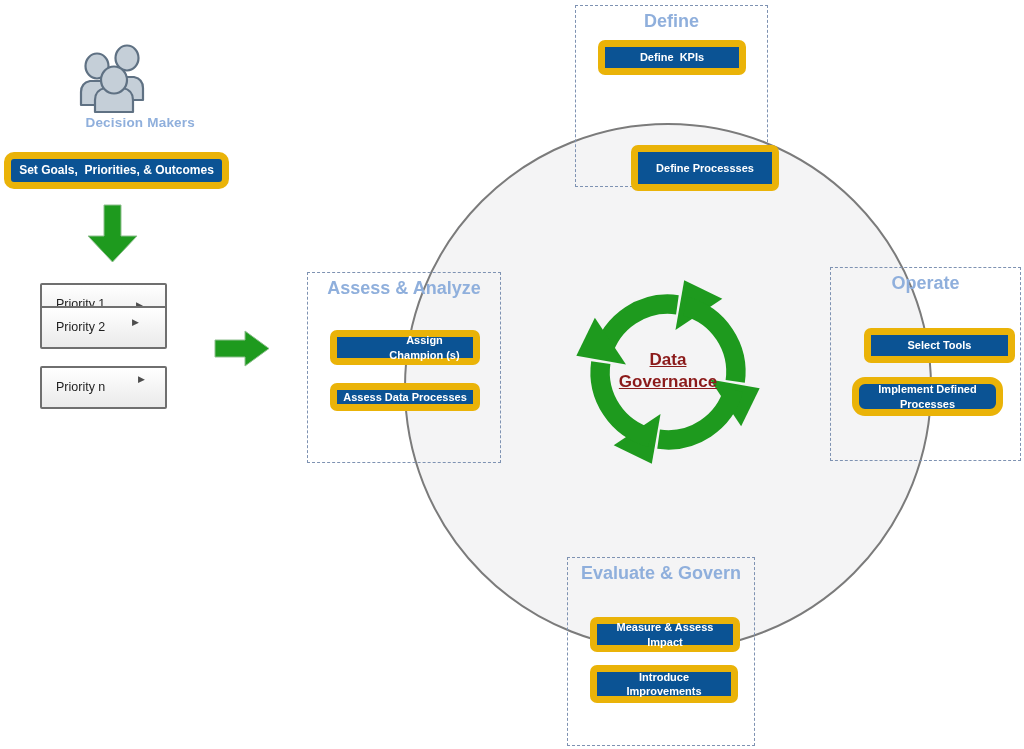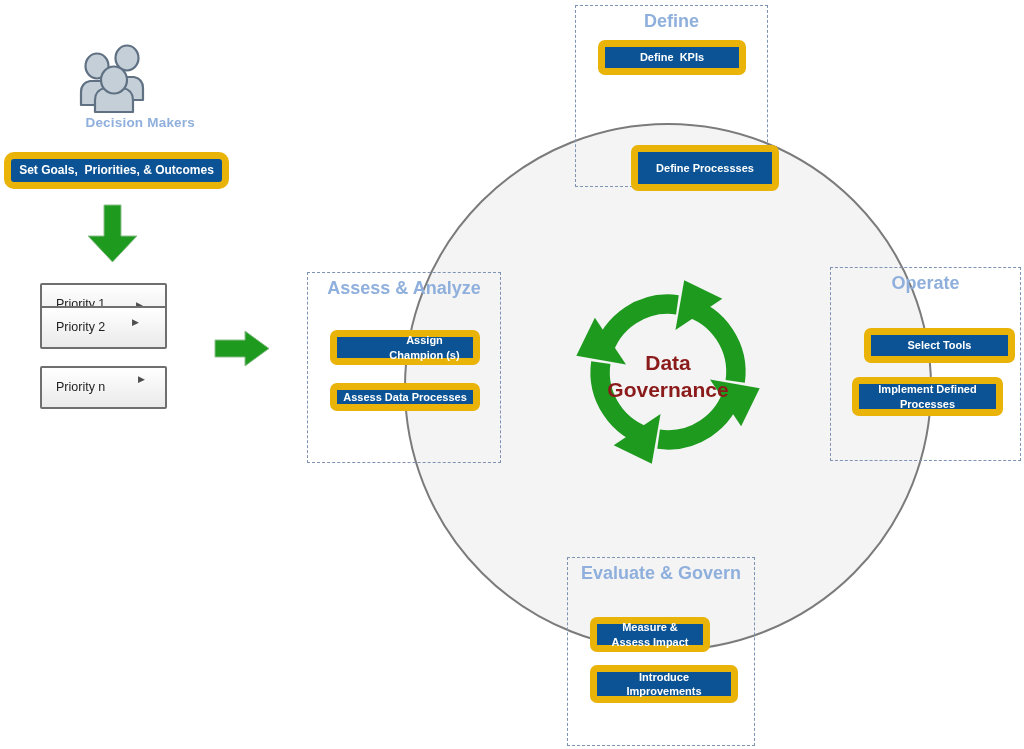--- a/index.html
+++ b/index.html
@@ -30,21 +30,21 @@
     background:linear-gradient(#ffffff,#eaeaea);
   }
   .pbox .plabel{
     position:absolute;left:14px;top:12px;color:#1f1f1f;font-size:12.5px;
   }
   .pbox .marker{
     position:absolute;color:#4d4d4d;font-size:9px;
   }
   .center-label{
     position:absolute;left:593px;top:349px;width:150px;text-align:center;
-    color:#8b1a1a;font-weight:bold;font-size:21px;line-height:1.3;
+    color:#8b1a1a;font-weight:bold;font-size:17px;line-height:1.3;text-decoration:underline;
   }
 </style>
 </head>
 <body>
 
 <div class="stage">
 
   <svg width="1024" height="749" viewBox="0 0 1024 749">
 
     <circle cx="668" cy="387" r="263" fill="#f4f4f5" stroke="#7b7b7b" stroke-width="2"></circle>
@@ -105,26 +105,26 @@
   <div class="gbox" style="left:307px;top:272px;width:194px;height:191px;">
     <div class="group-title">Assess &amp; Analyze</div>
   </div>
   <div class="btn" style="left:330px;top:330px;width:150px;height:35px;padding-left:44px;">Assign Champion (s)</div>
   <div class="btn" style="left:330px;top:383px;width:150px;height:28px;">Assess Data Processes</div>
 
   <div class="gbox" style="left:830px;top:267px;width:191px;height:194px;">
     <div class="group-title">Operate</div>
   </div>
   <div class="btn" style="left:852px;top:328px;width:151px;height:35px;margin-left:12px;">Select Tools</div>
-  <div class="btn" style="left:852px;top:377px;width:151px;height:39px;">Implement Defined Processes</div>
+  <div class="btn" style="left:852px;top:377px;width:151px;height:39px;border-radius:13px;">Implement Defined Processes</div>
 
   <div class="gbox" style="left:567px;top:557px;width:188px;height:189px;">
     <div class="group-title">Evaluate &amp; Govern</div>
   </div>
-  <div class="btn" style="left:590px;top:617px;width:120px;height:35px;">Measure &amp; Assess Impact</div>
+  <div class="btn" style="left:590px;top:617px;width:150px;height:35px;">Measure &amp; Assess Impact</div>
   <div class="btn" style="left:590px;top:665px;width:148px;height:38px;">Introduce Improvements</div>
 
   <div class="center-label">
     <div>Data</div>
     <div>Governance</div>
   </div>
 
 </div>
 
 </body></html>

